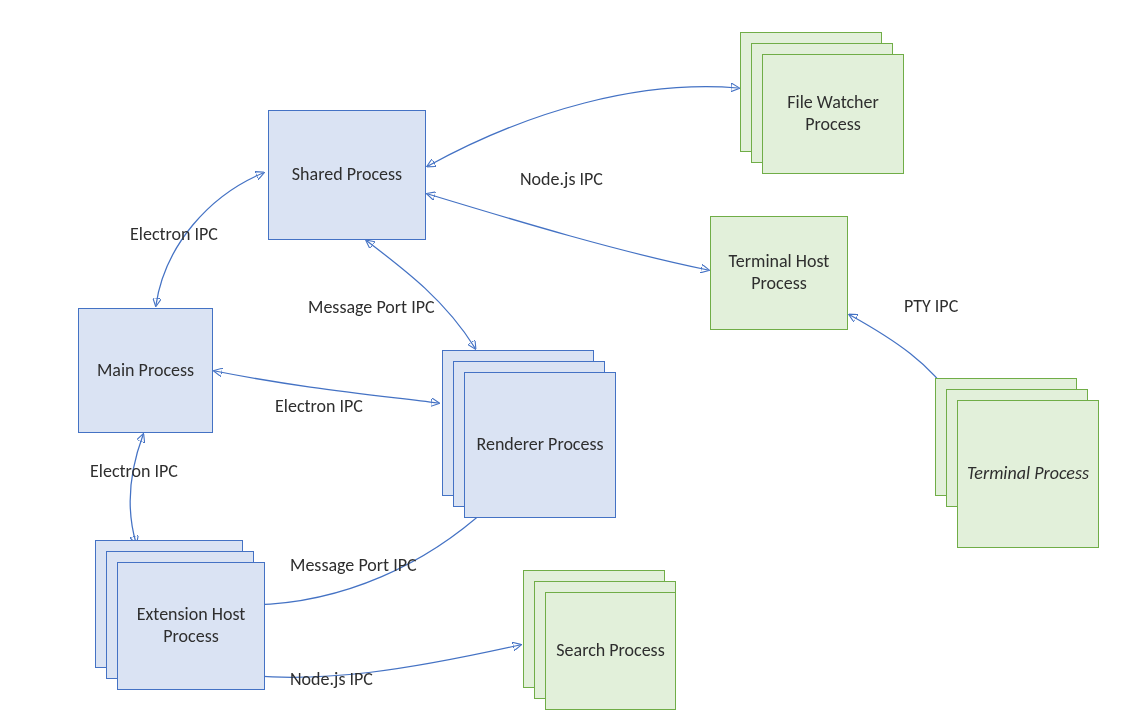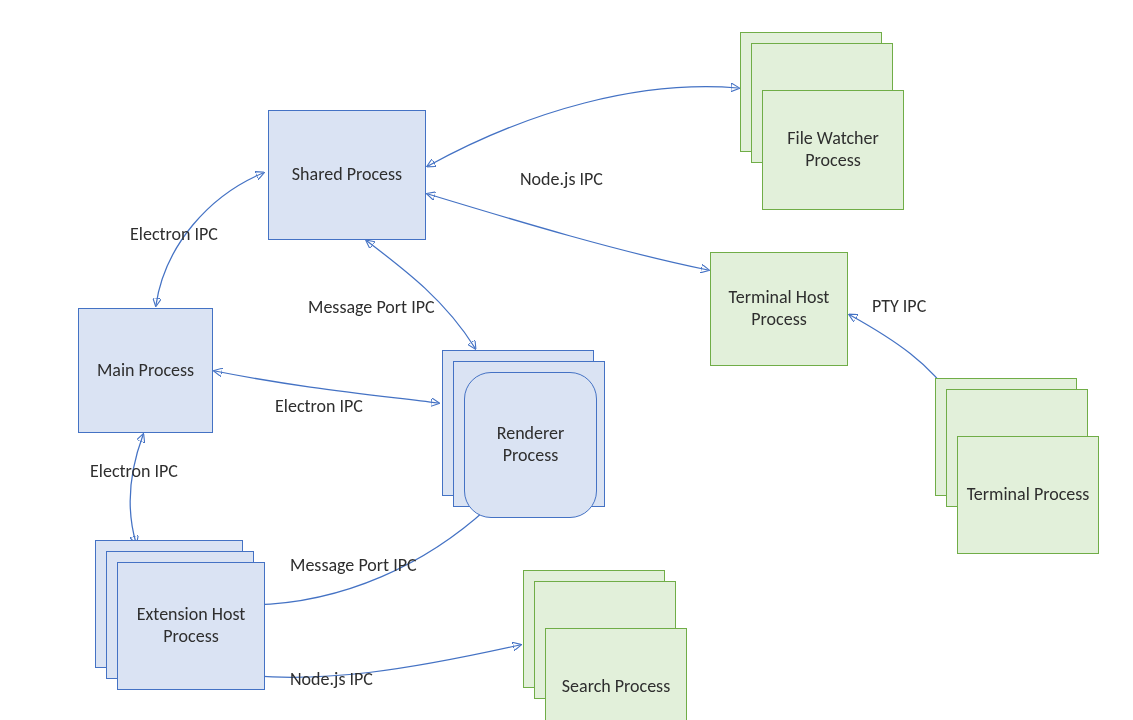--- a/index.html
+++ b/index.html
@@ -18,21 +18,21 @@
     position: absolute;
     border: 1.5px solid #4472c4;
     display: flex;
     align-items: center;
     justify-content: center;
     text-align: center;
     line-height: 1.2;
     box-sizing: border-box;
   }
   .box.blue  { background: #dae3f3; }
-  .box.green { background: #e2f0da; border-color: #70ad47; margin-top: 36px; }
+  .box.green { background: #e2f0da; border-color: #70ad47; }
   .stack-wrap { position: absolute; }
   .shadow {
     position: absolute;
     border: 1.5px solid;
     box-sizing: border-box;
   }
   .shadow.blue  { background: #dae3f3; border-color: #4472c4; }
   .shadow.green { background: #e2f0da; border-color: #70ad47; }
   .label {
     position: absolute;
@@ -87,21 +87,21 @@
   <span class="inner-label">Shared Process</span>
 </div>
 
 <div class="box blue" style="left:78px; top:308px; width:135px; height:125px;">
   <span class="inner-label">Main Process</span>
 </div>
 
 <div class="stack-wrap" style="left:442px; top:350px;">
   <div class="shadow blue" style="left:0px;  top:0px;  width:152px; height:146px;"></div>
   <div class="shadow blue" style="left:11px; top:11px; width:152px; height:146px;"></div>
-  <div class="box blue" style="left:22px; top:22px; width:133px; height:146px; position:absolute;border-radius:27px;">
+  <div class="box blue" style="left:22px; top:22px; width:152px; height:146px; position:absolute;">
     <span class="inner-label">Renderer Process</span>
   </div>
 </div>
 
 <div class="stack-wrap" style="left:95px; top:540px;">
   <div class="shadow blue" style="left:0px;  top:0px;  width:148px; height:128px;"></div>
   <div class="shadow blue" style="left:11px; top:11px; width:148px; height:128px;"></div>
   <div class="box blue" style="left:22px; top:22px; width:148px; height:128px; position:absolute;align-items:center;">
     <span class="inner-label">Extension Host Process</span>
   </div>
@@ -115,40 +115,40 @@
   </div>
 </div>
 
 <div class="box green" style="left:710px; top:216px; width:138px; height:114px;">
   <span class="inner-label">Terminal Host Process</span>
 </div>
 
 <div class="stack-wrap" style="left:935px; top:378px;">
   <div class="shadow green" style="left:0px;  top:0px;  width:142px; height:118px;"></div>
   <div class="shadow green" style="left:11px; top:11px; width:142px; height:118px;"></div>
-  <div class="box green" style="left:22px; top:22px; width:142px; height:118px; position:absolute;">
+  <div class="box green" style="left:22px; top:22px; width:142px; height:148px; position:absolute;font-style:italic;">
     <span class="inner-label">Terminal Process</span>
   </div>
 </div>
 
 <div class="stack-wrap" style="left:523px; top:570px;">
   <div class="shadow green" style="left:0px;  top:0px;  width:142px; height:118px;"></div>
   <div class="shadow green" style="left:11px; top:11px; width:142px; height:118px;"></div>
-  <div class="box green" style="left:22px; top:22px; width:142px; height:118px; position:absolute;">
+  <div class="box green" style="left:22px; top:22px; width:131px; height:118px; position:absolute;">
     <span class="inner-label">Search Process</span>
   </div>
 </div>
 
 <div class="label" style="left:130px; top:223px;">Electron IPC</div>
 
 <div class="label" style="left:275px; top:395px;">Electron IPC</div>
 
 <div class="label" style="left:90px; top:460px;">Electron IPC</div>
 
 <div class="label" style="left:308px; top:296px;">Message Port IPC</div>
 
 <div class="label" style="left:290px; top:554px;">Message Port IPC</div>
 
 <div class="label" style="left:520px; top:168px;">Node.js IPC</div>
 
 <div class="label" style="left:290px; top:668px;">Node.js IPC</div>
 
-<div class="label" style="left:872px; top:295px;">PTY IPC</div>
+<div class="label" style="left:904px; top:295px;">PTY IPC</div>
 
 </body></html>

